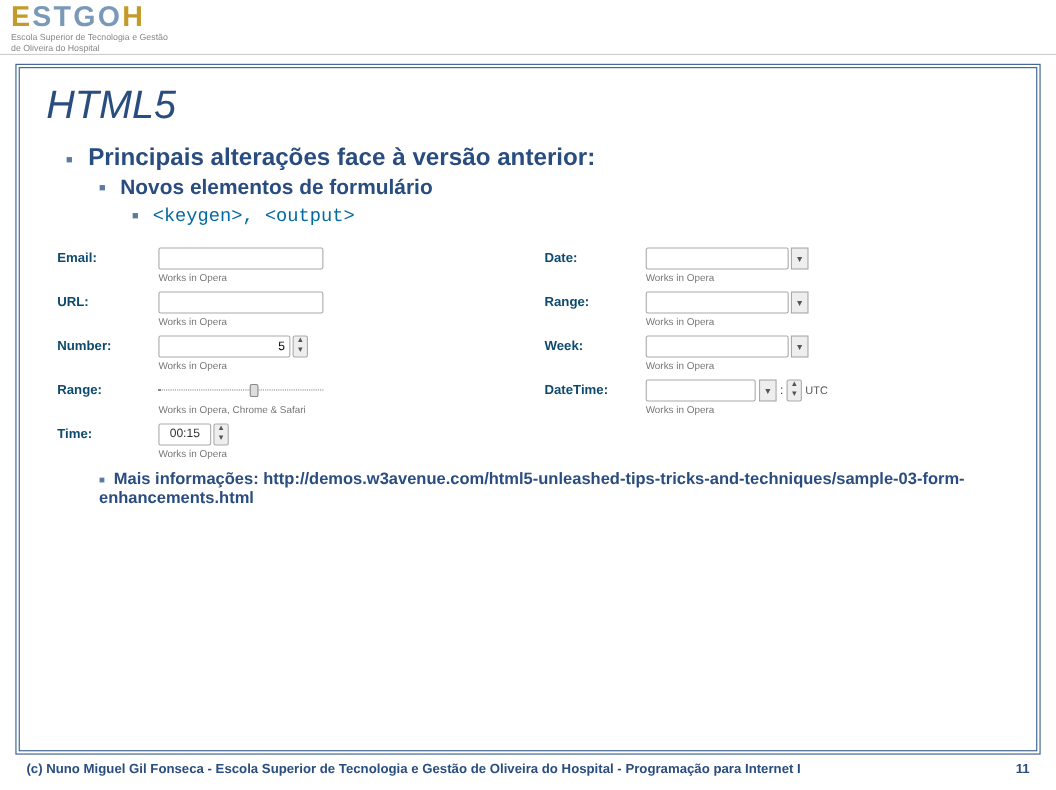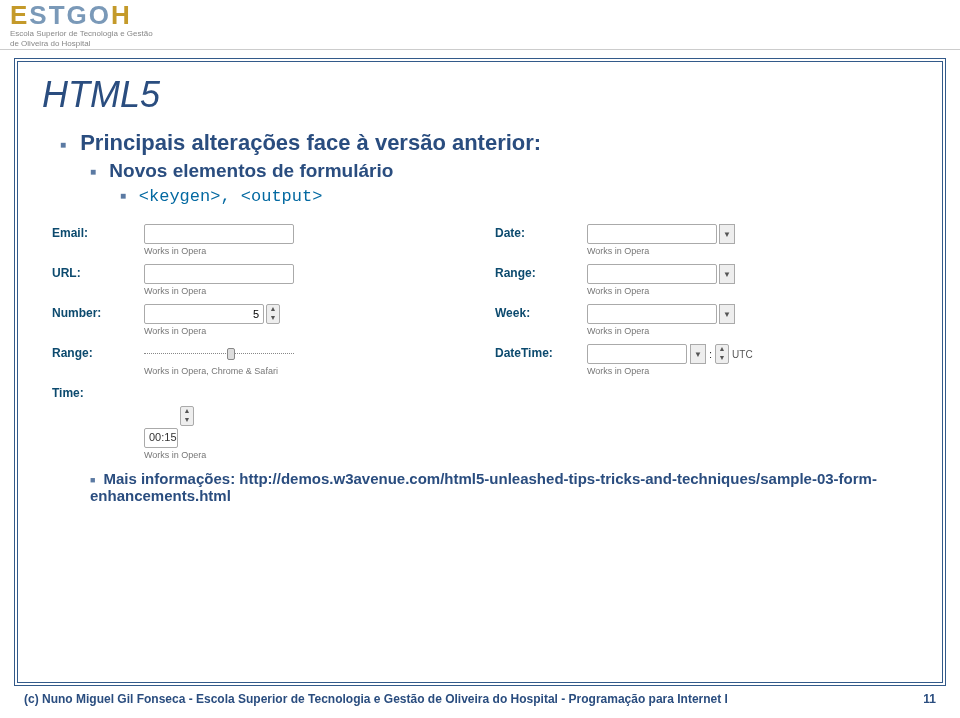--- a/index.html
+++ b/index.html
@@ -149,21 +149,21 @@
     position: absolute;
     top: 4px;
     left: 55%;
     width: 8px;
     height: 12px;
     background: #ddd;
     border: 1px solid #888;
     border-radius: 2px;
   }
   .time-wrap { display: flex; align-items: center; gap: 2px; }
-  .time-wrap .fakeinput { width: 34px; text-align: center; margin-top: 44px; }
+  .time-wrap .fakeinput { width: 48px; text-align: center; }
   .date-wrap { display: flex; align-items: center; gap: 2px; }
   .date-wrap input { width: 130px; }
   .drop {
     width: 16px; height: 20px;
     border: 1px solid #aaa;
     background: #eee;
     display: flex; align-items: center; justify-content: center;
     font-size: 8px; color: #555;
   }
   .dt-wrap { display: flex; align-items: center; gap: 3px; }

